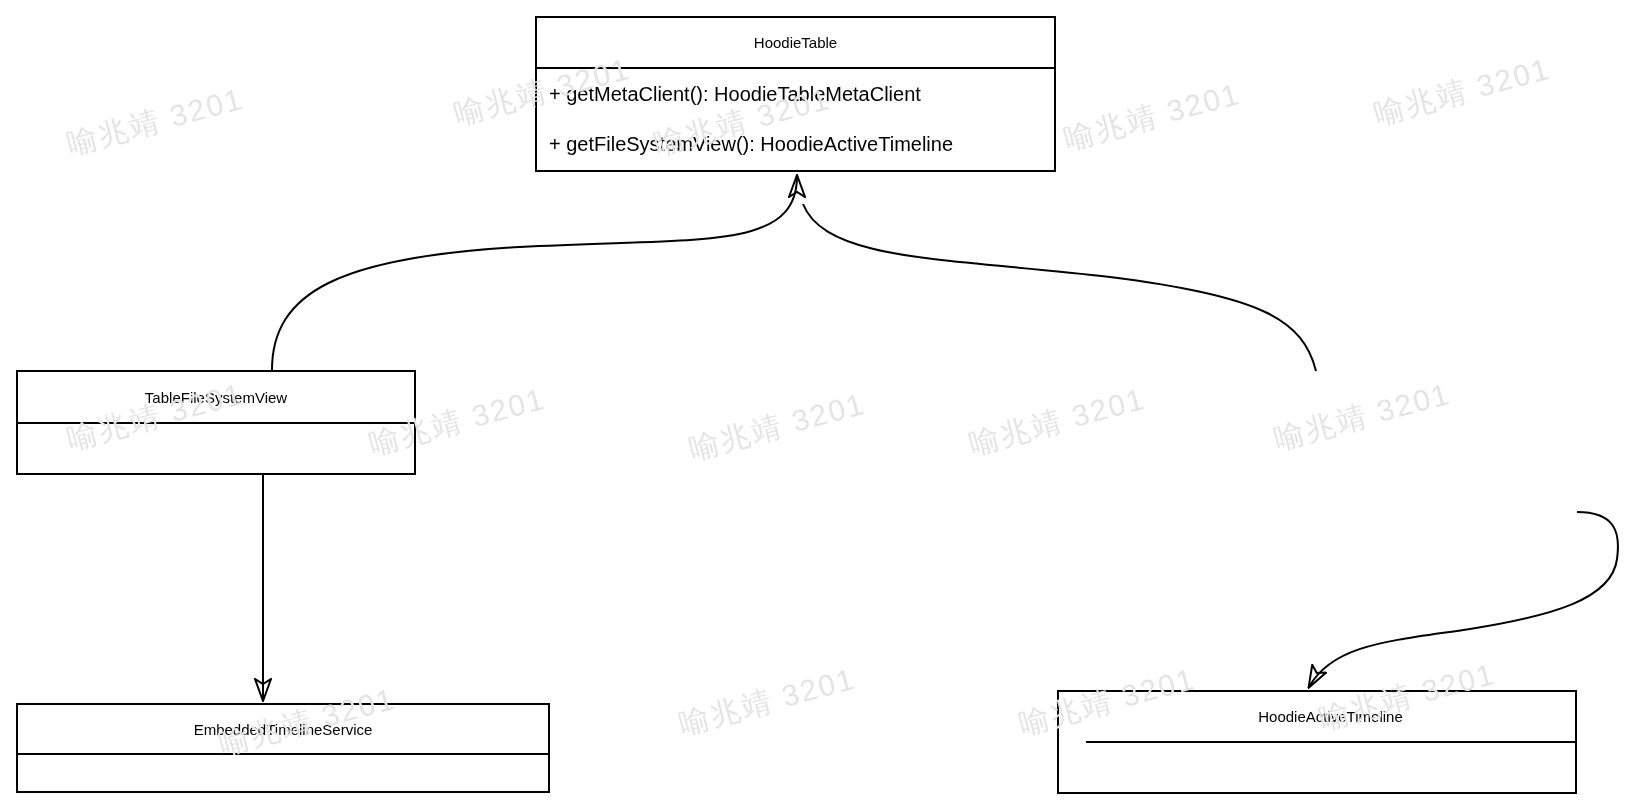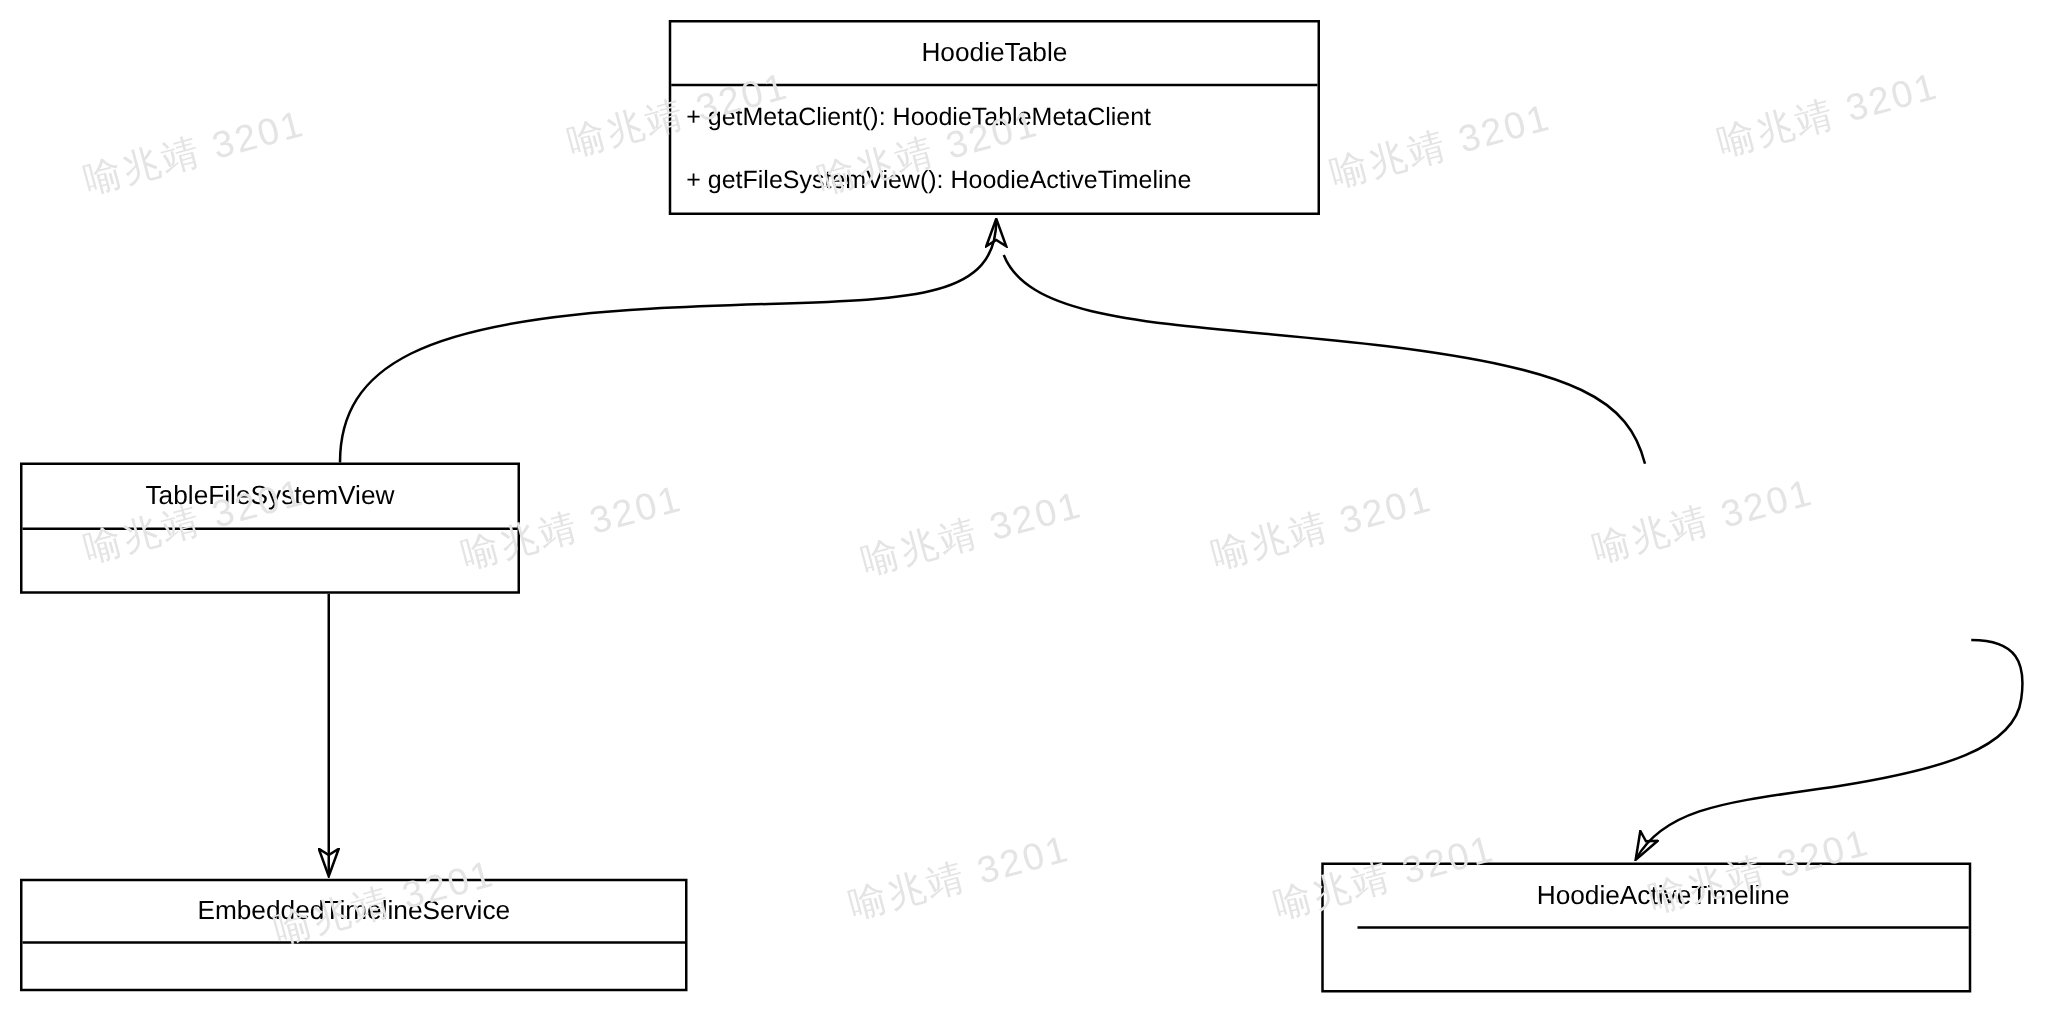--- a/index.html
+++ b/index.html
@@ -14,21 +14,21 @@
   .uml-class{
     position:absolute;
     background:#ffffff;
     border:2px solid #000;
     box-sizing:border-box;
     display:flex;flex-direction:column;
     z-index:1;
   }
   .uml-title{
     display:flex;align-items:center;justify-content:center;
-    font-size:21px;
+    font-size:15px;
     box-sizing:border-box;
     flex:0 0 auto;
     white-space:nowrap;
   }
   .uml-sec{
     border-top:2px solid #000;
     box-sizing:border-box;
   }
   .sec-fill{flex:1 1 auto;}
   .methods-2{

